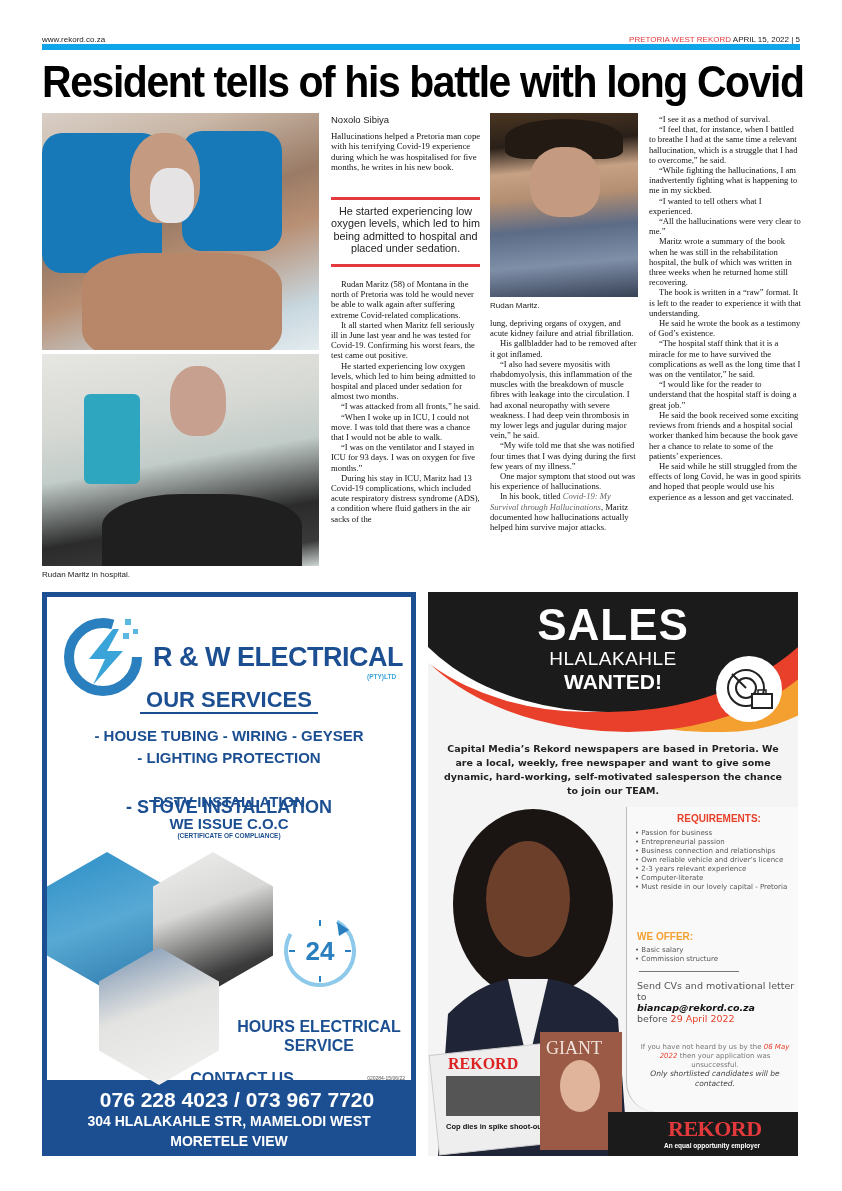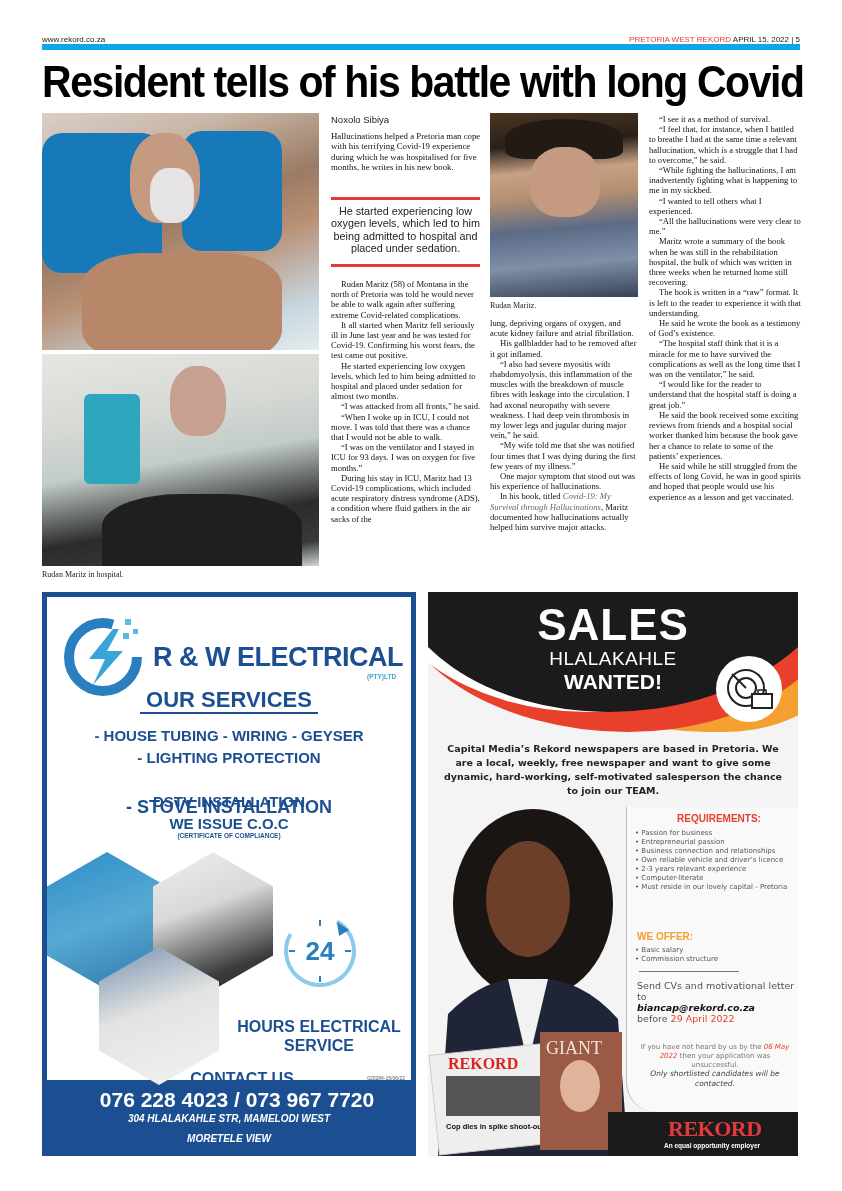--- a/index.html
+++ b/index.html
@@ -18,21 +18,21 @@
   .photo1 { left: 42px; top: 113px; width: 277px; height: 237px; background: linear-gradient(160deg, #d9cfc7 0%, #c9b7a7 20%, #9a7b66 45%, #b88f73 60%, #c8d7df 85%, #e4ecef 100%); }
   .photo2 { left: 42px; top: 354px; width: 277px; height: 212px; background: linear-gradient(170deg, #e6e6e2 0%, #d7d9d4 30%, #c2ccc9 50%, #2b2b2b 75%, #3a3a3a 90%, #cfd6d3 100%); }
   .photo3 { left: 490px; top: 113px; width: 148px; height: 184px; background: linear-gradient(175deg, #4a3521 0%, #2a2019 18%, #c6a184 32%, #b58f71 45%, #5c6b86 62%, #7f8fa8 80%, #374256 100%); }
   .pillow-blue { position: absolute; background: #1779b8; border-radius: 20px; }
   .pillow-teal { position: absolute; background: #2fa6c0; border-radius: 6px; }
   .face { position: absolute; background: #c49a80; border-radius: 45% 45% 40% 40%; }
   .mask { position: absolute; background: rgba(235,240,245,0.85); border-radius: 40%; }
   .hat { position: absolute; background: #231a14; border-radius: 50% 50% 20% 20%; }
   .blanket { position: absolute; background: #1f1f1f; border-radius: 40% 40% 0 0; }
 
-  .caption { position: absolute; font-family: Liberation Serif, serif; font-size: 8px; color: #222; }
+  .caption { position: absolute; font-family: Liberation Sans, sans-serif; font-size: 8px; color: #222; }
 
   
   .col { position: absolute; font-size: 8.6px; line-height: 10.2px; text-align: left; color: #111; }
   .col p { text-indent: 10px; }
   .col p.noindent { text-indent: 0; }
   .byline { position: absolute; left: 331px; top: 114px; font-family: "Liberation Sans", sans-serif; font-size: 9.5px; color: #222; }
   .intro { position: absolute; left: 331px; top: 131px; width: 150px; font-size: 8.8px; line-height: 10.4px; }
   .pullquote { position: absolute; left: 331px; top: 197px; width: 149px; height: 70px; border-top: 3px solid #e2393c; border-bottom: 3px solid #e2393c; font-family: "Liberation Sans", sans-serif; font-size: 10.8px; line-height: 12.4px; text-align: center; color: #222; padding-top: 5px; }
   .col1 { left: 331px; top: 279px; width: 152px; }
   .col2 { left: 490px; top: 318px; width: 150px; }
@@ -51,21 +51,21 @@
   .rw-coc-sub { font-size: 6.5px; }
   .hex { position: absolute; width: 120px; height: 138px; clip-path: polygon(50% 0, 100% 25%, 100% 75%, 50% 100%, 0 75%, 0 25%); }
   .hex1 { left: 0px; top: 255px; background: linear-gradient(160deg, #2c8fc7 0%, #58a9d4 50%, #2b77a9 100%); }
   .hex2 { left: 106px; top: 255px; background: linear-gradient(160deg, #efefef 0%, #d8d8d6 40%, #3b3b3b 80%, #2a2a2a 100%); }
   .hex3 { left: 52px; top: 350px; background: linear-gradient(160deg, #7590b0 0%, #e3e3e1 45%, #f2f2f0 100%); }
   .clock { position: absolute; left: 232px; top: 313px; width: 82px; height: 82px; }
   .rw-24h { position: absolute; left: 180px; top: 420px; width: 184px; text-align: center; font-family: "Liberation Sans", sans-serif; font-weight: 700; font-size: 16px; line-height: 19px; color: #1c4f91; }
   .rw-contact { position: absolute; left: 90px; top: 473px; width: 210px; text-align: center; font-family: "Liberation Sans", sans-serif; font-weight: 700; font-size: 16px; color: #1c4f91; }
   .rw-code { position: absolute; right: 6px; top: 478px; font-family: "Liberation Sans", sans-serif; font-size: 5px; color: #555; }
   .rw-phone { position: absolute; left: 0; width: 374px; top: 496px; text-align: center; font-family: "Liberation Sans", sans-serif; font-weight: 700; font-size: 21px; color: #fff; padding-left: 16px; }
-  .rw-addr { position: absolute; left: 0; width: 374px; text-align: center; font-family: "Liberation Sans", sans-serif; font-weight: 700; font-size: 10px; color: #fff; white-space: nowrap; font-style: italic; }
+  .rw-addr { position: absolute; left: 0; width: 374px; text-align: center; font-family: "Liberation Sans", sans-serif; font-weight: 700; font-size: 14px; color: #fff; white-space: nowrap; }
 
   
   .ad-sales { position: absolute; left: 428px; top: 592px; width: 370px; height: 564px; background: #f4f4f4; overflow: hidden; }
   .sales-top { position: absolute; left: 0; top: 0; width: 370px; height: 140px; overflow: hidden; }
   .sales-black { position: absolute; left: -40px; top: -200px; width: 460px; height: 320px; background: #1b1b1b; border-radius: 0 0 60% 55%; }
   .sales-red { position: absolute; left: -40px; top: -160px; width: 460px; height: 300px; background: #e8402a; border-radius: 0 0 55% 60%; }
   .sales-white-swoosh { position: absolute; left: -60px; top: -180px; width: 420px; height: 300px; background: #fff; border-radius: 0 0 50% 55%; }
   .sales-orange { position: absolute; left: 80px; top: -150px; width: 360px; height: 290px; background: #f4a030; border-radius: 0 0 40% 55%; }
   .sales-title { position: absolute; left: 90px; top: 10px; width: 190px; text-align: center; font-family: "Liberation Sans", sans-serif; font-weight: 700; font-size: 44px; color: #fff; letter-spacing: 1px; line-height: 46px; }
   .sales-consult { position: absolute; left: 90px; top: 56px; width: 190px; text-align: center; font-family: "Liberation Sans", sans-serif; font-size: 19px; color: #fff; letter-spacing: 0.5px; }

